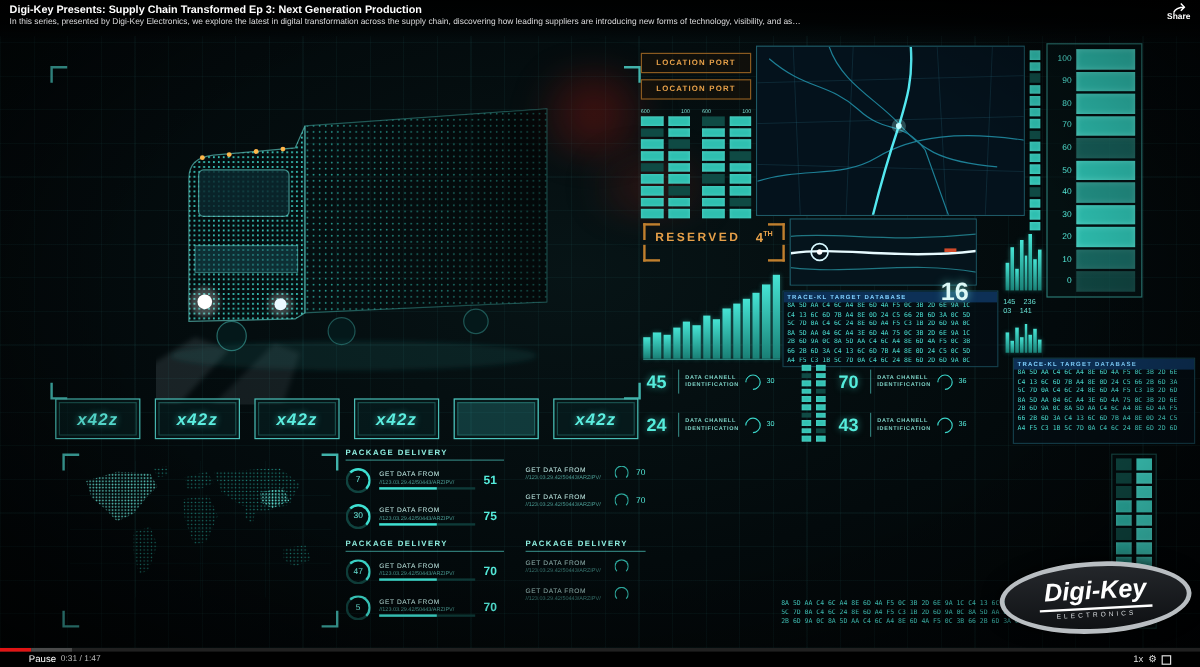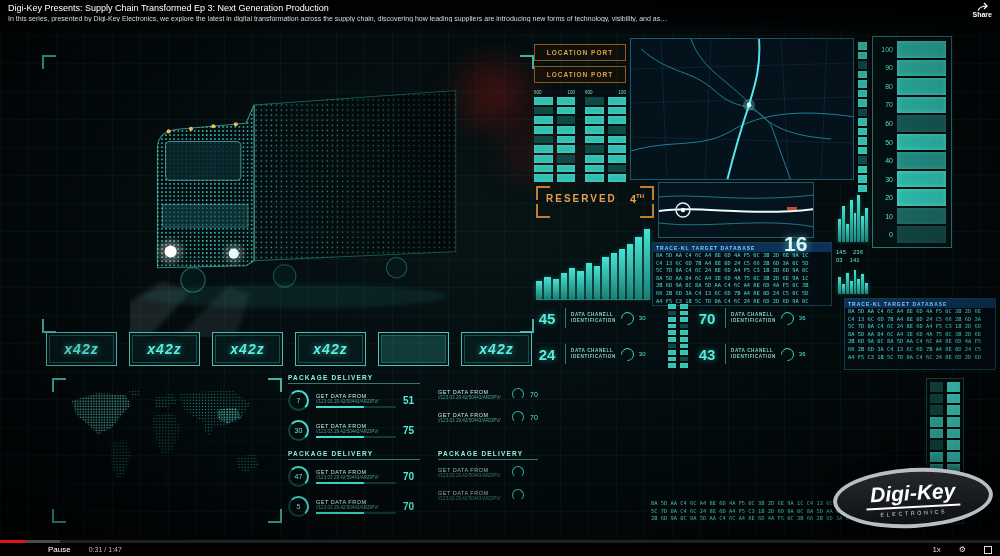--- a/index.html
+++ b/index.html
@@ -138,33 +138,33 @@
     background:linear-gradient(180deg,#24272b,#0f1114);
     display:flex; flex-direction:column; align-items:center; justify-content:center;
     transform:rotate(-3deg); box-shadow:0 0 14px rgba(0,0,0,.85); }
   .logo .name { font-size:21px; font-weight:bold; font-style:italic; color:#fff;
     border-bottom:2px solid #fff; padding:0 4px 1px; }
   .logo .subtitle { font-size:5.5px; letter-spacing:2.5px; color:#d8dcdf; margin-top:2px; }
 
   
   .topbar { position:absolute; left:0; top:0; width:100%; height:34px; z-index:10; padding:3px 8px;
     background:linear-gradient(180deg, rgba(0,0,0,.95) 0%, rgba(0,0,0,.75) 55%, transparent 100%); }
-  .vtitle { font-size:9px; font-weight:normal; color:#fff; }
+  .vtitle { font-size:9px; font-weight:bold; color:#fff; }
   .vdesc { font-size:7px; color:#d9dadb; margin-top:2px; width:660px; white-space:nowrap;
     overflow:hidden; text-overflow:ellipsis; }
   .share { position:absolute; right:8px; top:2px; display:flex; flex-direction:column;
     align-items:center; color:#fff; cursor:pointer; }
   .share .tx { font-size:7px; font-weight:bold; }
 
   
   .controls { position:absolute; left:0; top:540px; width:1000px; height:16px; background:#000; z-index:10; }
   .progress { height:3px; background:#202020; position:relative; cursor:pointer; }
   .prog-watched { position:absolute; left:0; top:0; bottom:0; width:26px; background:#e01414; }
   .prog-buffer { position:absolute; left:26px; top:0; bottom:0; width:34px; background:#4a4a4a; }
-  .ctrlrow { display:flex; align-items:center; height:13px; padding:0 8px; gap:18px;margin-left:40px; }
+  .ctrlrow { display:flex; align-items:center; height:13px; padding:0 24px; gap:4px; }
   .pauselbl { color:#fff; font-size:8px; cursor:pointer; }
   .time { color:#bbb; font-size:7px; display:flex; gap:2px; }
   .time i { display:inline; }
   .spacer { flex:1; }
   .rcic { color:#ddd; font-size:8px; cursor:pointer; }
   .fsbox { width:8px; height:8px; border:1px solid #ddd; cursor:pointer; }
 </style>
 </head>
 <body>
 

